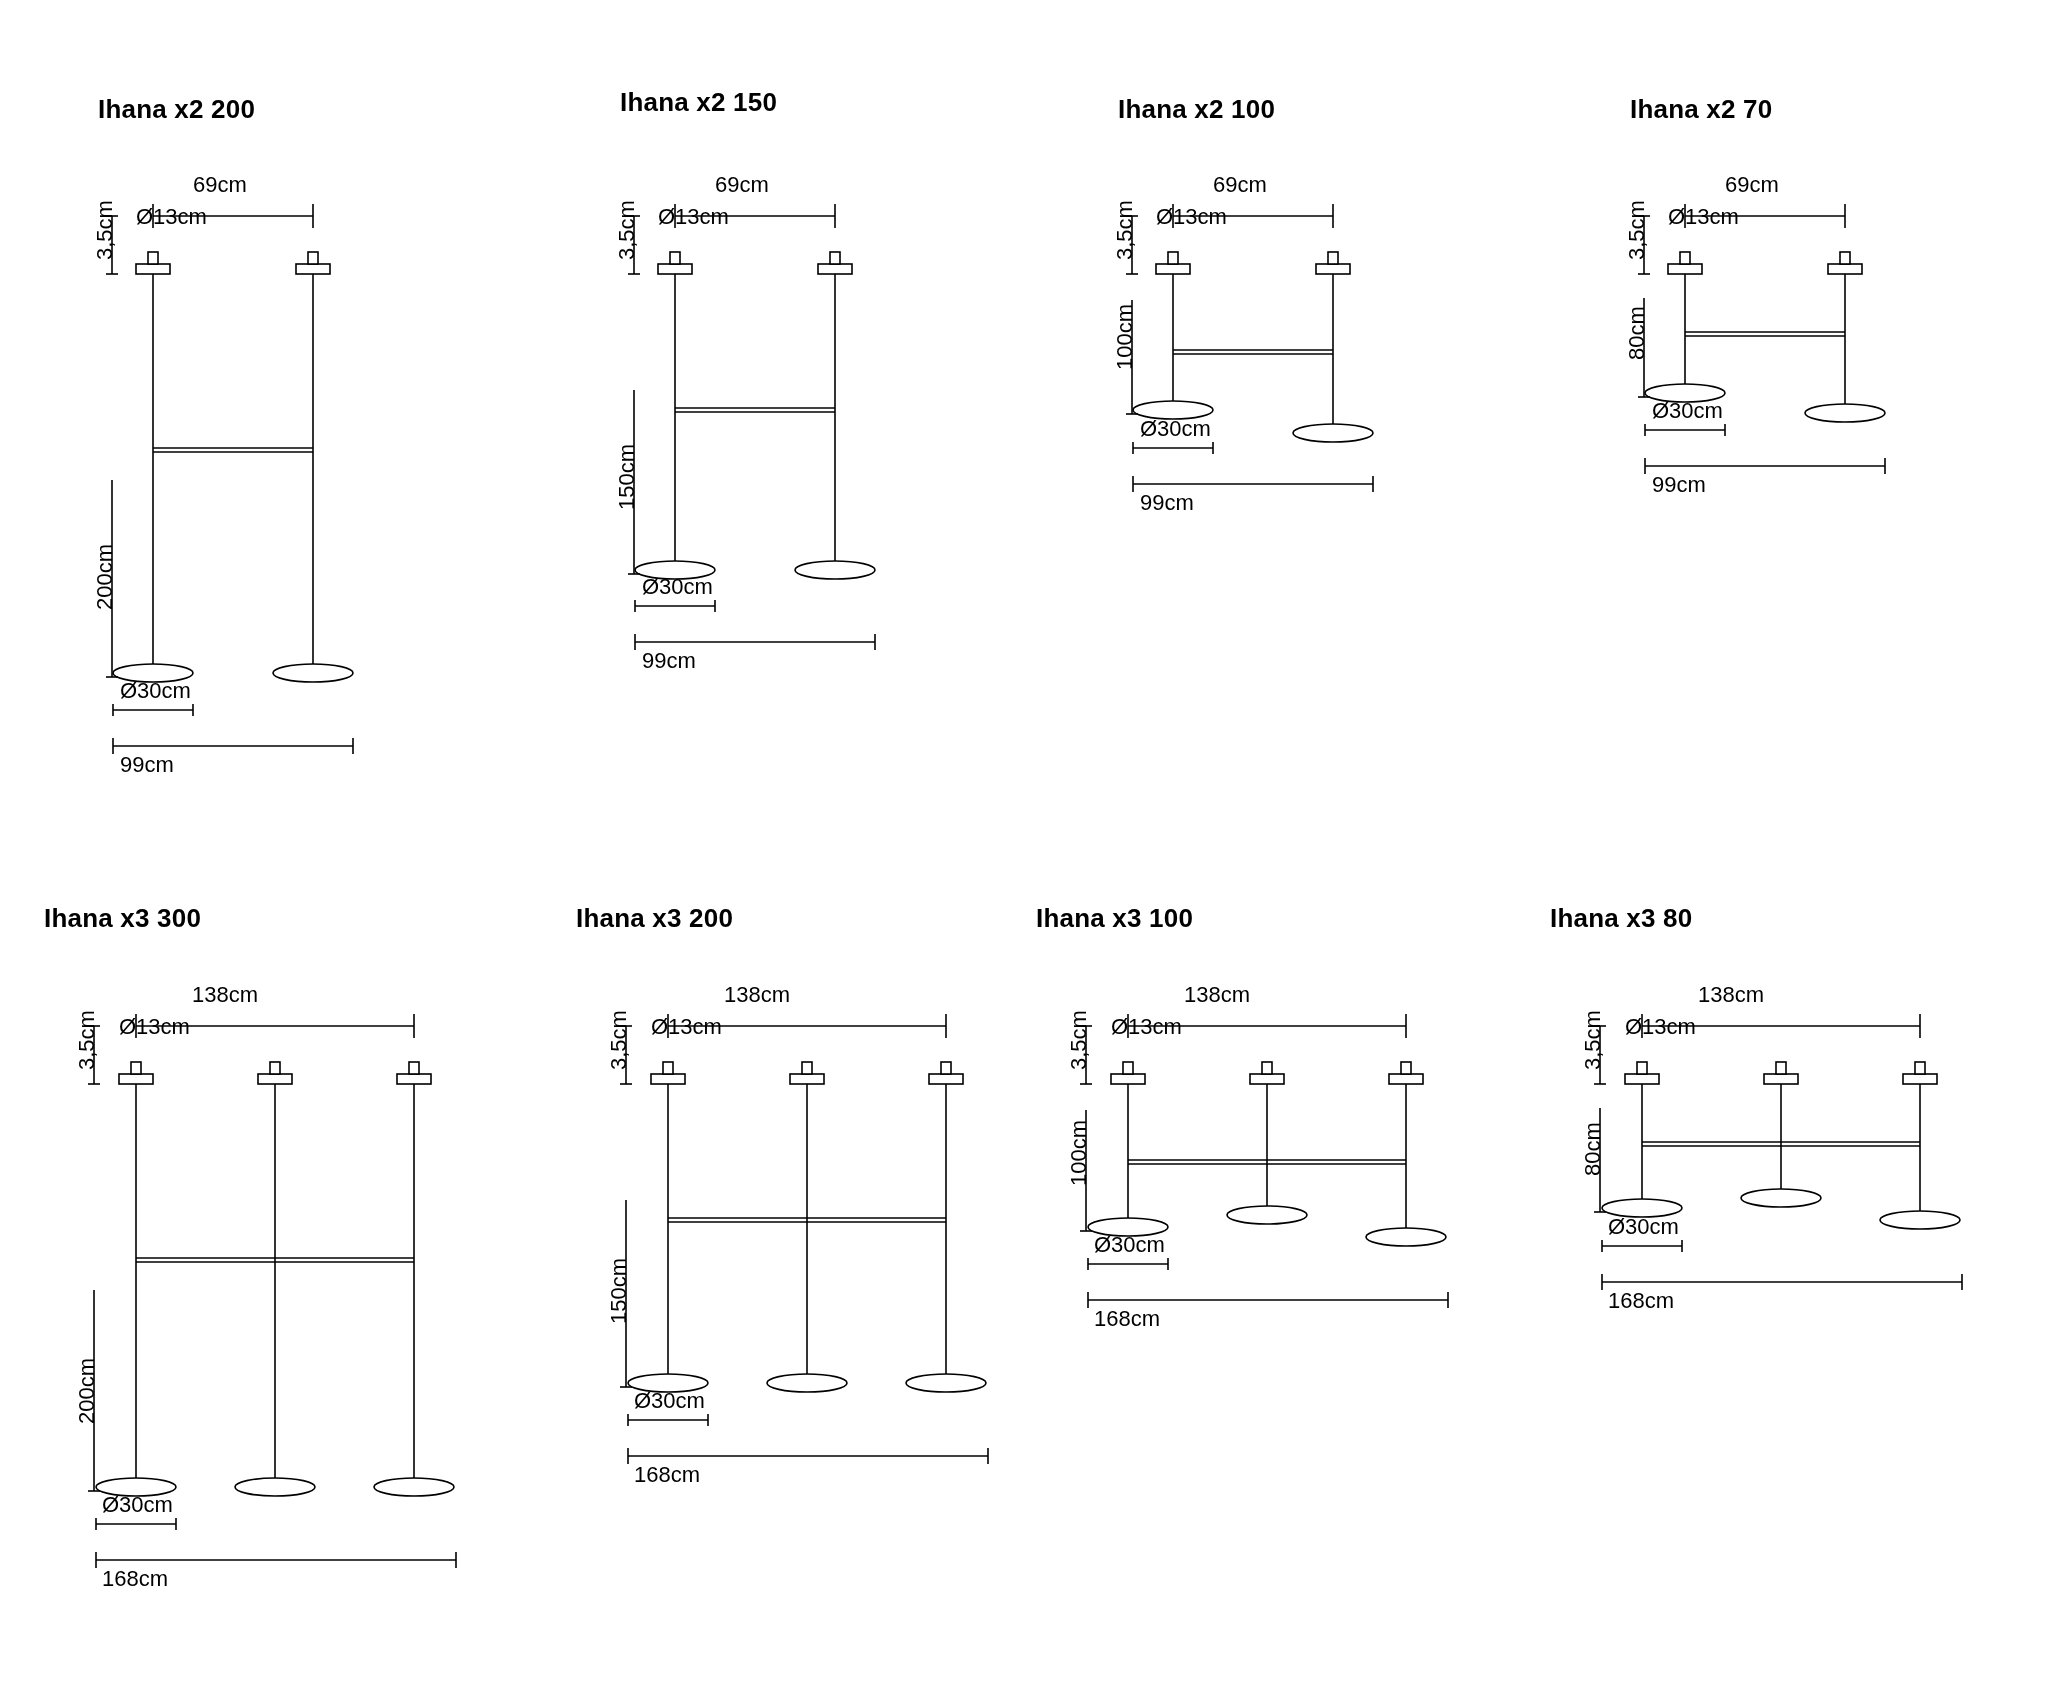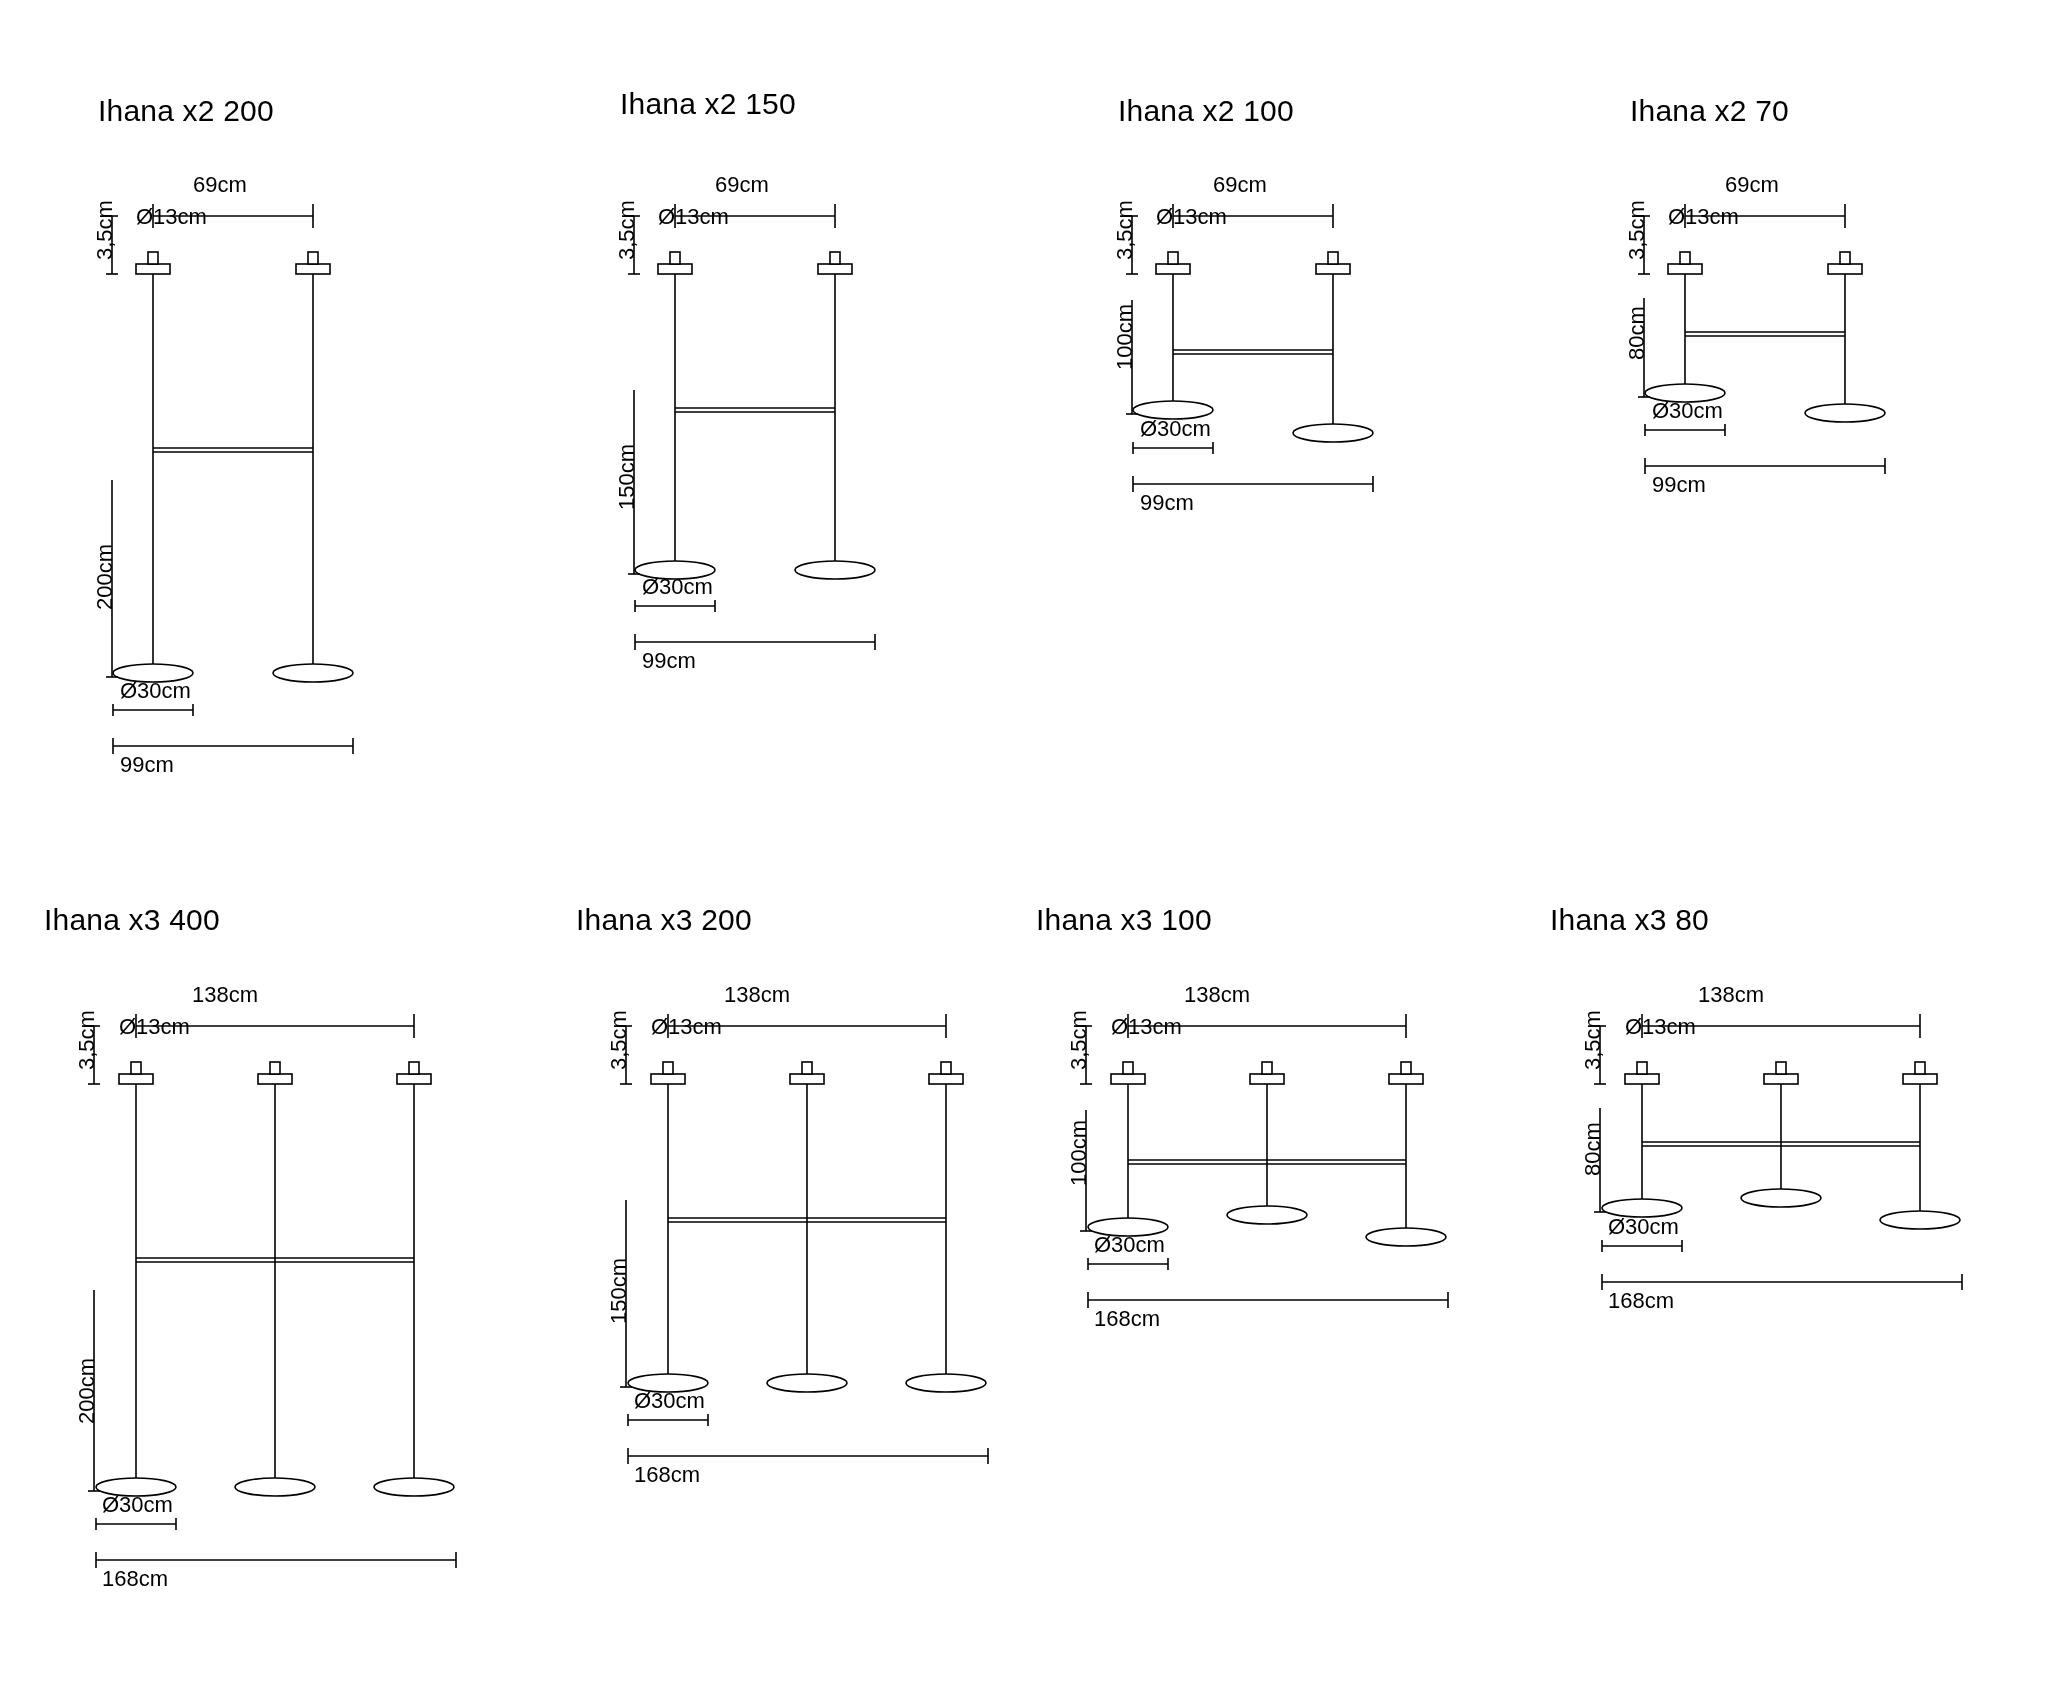--- a/index.html
+++ b/index.html
@@ -18,22 +18,22 @@
   .sheet {
     position: relative;
     width: 2072px;
     height: 1684px;
   }
   .panel {
     position: absolute;
   }
   .panel-title {
     position: absolute;
-    font-size: 30px;
-    font-weight: normal;
+    font-size: 26px;
+    font-weight: bold;
     letter-spacing: 0.2px;
     white-space: nowrap;
     color: #000;
   }
   .drawing {
     position: absolute;
   }
   .drawing svg {
     display: block;
   }
@@ -222,21 +222,21 @@
       <div class="lbl" style="left:95px; top:-8px;">69cm</div>
       <div class="lbl" style="left:38px; top:24px;">Ø13cm</div>
       <div class="lbl vert" style="left:-6px; top:80px;">3,5cm</div>
       <div class="lbl vert" style="left:-6px; top:180px;">80cm</div>
       <div class="lbl" style="left:22px; top:218px;">Ø30cm</div>
       <div class="lbl" style="left:22px; top:292px;">99cm</div>
     </div>
   </div>
 
   <div class="panel" style="left:0px; top:800px;">
-    <div class="panel-title" style="left:44px; top:103px;">Ihana x3 400</div>
+    <div class="panel-title" style="left:44px; top:103px;">Ihana x3 300</div>
 
     <div class="drawing" style="left:44px; top:190px;">
       <svg width="420" height="620" viewBox="0 0 420 620">
         <g stroke="#000" fill="none" stroke-width="1.6">
 
           <line x1="92" y1="24" x2="92" y2="48"></line>
           <line x1="370" y1="24" x2="370" y2="48"></line>
           <line x1="92" y1="36" x2="370" y2="36"></line>
 
           <rect x="75" y="84" width="34" height="10" fill="#fff"></rect>

